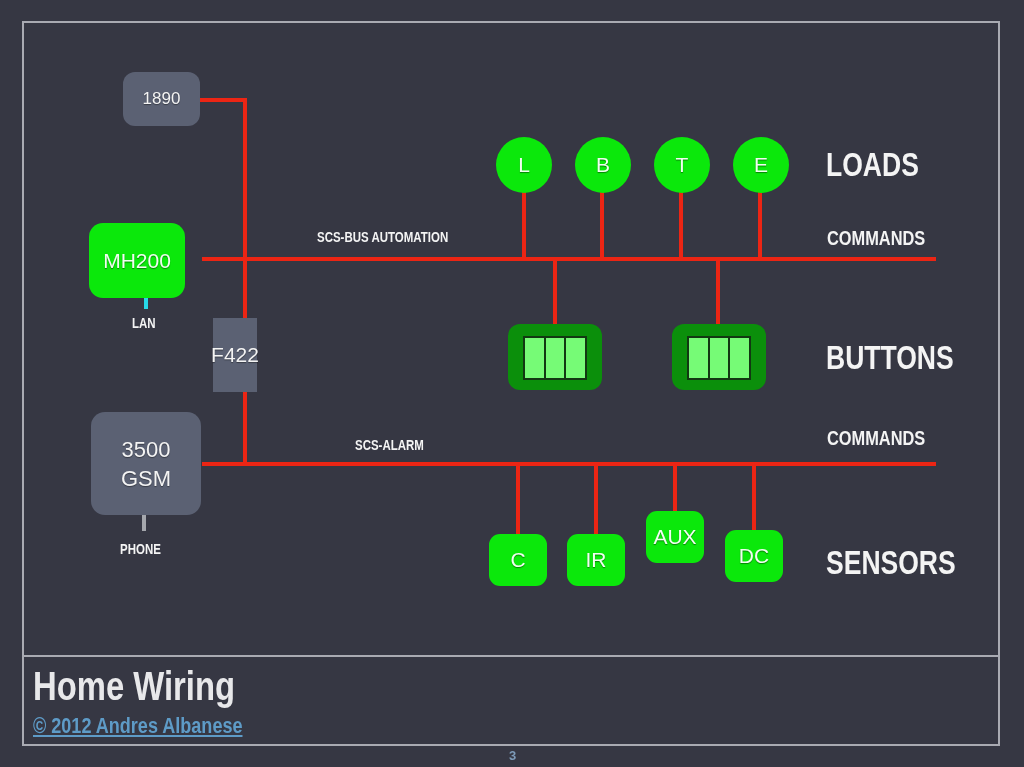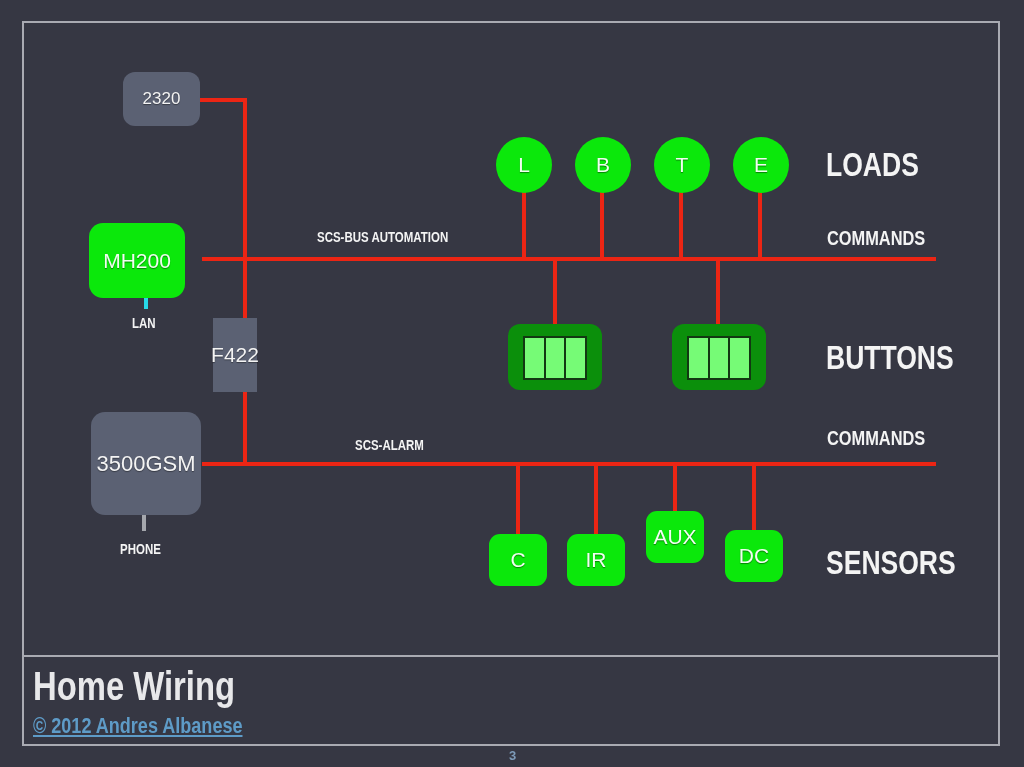--- a/index.html
+++ b/index.html
@@ -82,34 +82,34 @@
 
 <div class="wire" style="left:553px;top:259px;width:4px;height:67px;"></div>
 <div class="wire" style="left:716px;top:259px;width:4px;height:67px;"></div>
 
 <div class="wire" style="left:516px;top:464px;width:4px;height:72px;"></div>
 <div class="wire" style="left:594px;top:464px;width:4px;height:72px;"></div>
 <div class="wire" style="left:673px;top:464px;width:4px;height:72px;"></div>
 <div class="wire" style="left:752px;top:464px;width:4px;height:72px;"></div>
 
 <div class="node-gray" style="left:123px;top:72px;width:77px;height:54px;border-radius:12px;font-size:17px;">
-  <span>2320</span>
+  <span>1890</span>
 </div>
 
 <div class="node-green" style="left:89px;top:223px;width:96px;height:75px;border-radius:14px;">
   <span>MH200</span>
 </div>
 <div class="stub" style="left:144px;top:298px;width:4px;height:11px;background:#27d9e8;"></div>
 <div class="label-small" style="left:132px;top:315px;">LAN</div>
 
 <div class="node-gray" style="left:213px;top:318px;width:44px;height:74px;">
   <span>F422</span>
 </div>
 
-<div class="node-gray" style="left:91px;top:412px;width:110px;height:103px;border-radius:14px;flex-direction:row;font-size:22px;line-height:29px;">
+<div class="node-gray" style="left:91px;top:412px;width:110px;height:103px;border-radius:14px;flex-direction:column;font-size:22px;line-height:29px;">
   <span>3500</span>
   <span>GSM</span>
 </div>
 <div class="stub" style="left:142px;top:515px;width:4px;height:16px;background:#a5a7ad;"></div>
 <div class="label-small" style="left:120px;top:541px;">PHONE</div>
 
 <div class="label-small" style="left:317px;top:229px;">SCS-BUS AUTOMATION</div>
 <div class="label-small" style="left:355px;top:437px;">SCS-ALARM</div>
 
 <div class="node-green circle" style="left:496px;top:137px;">

